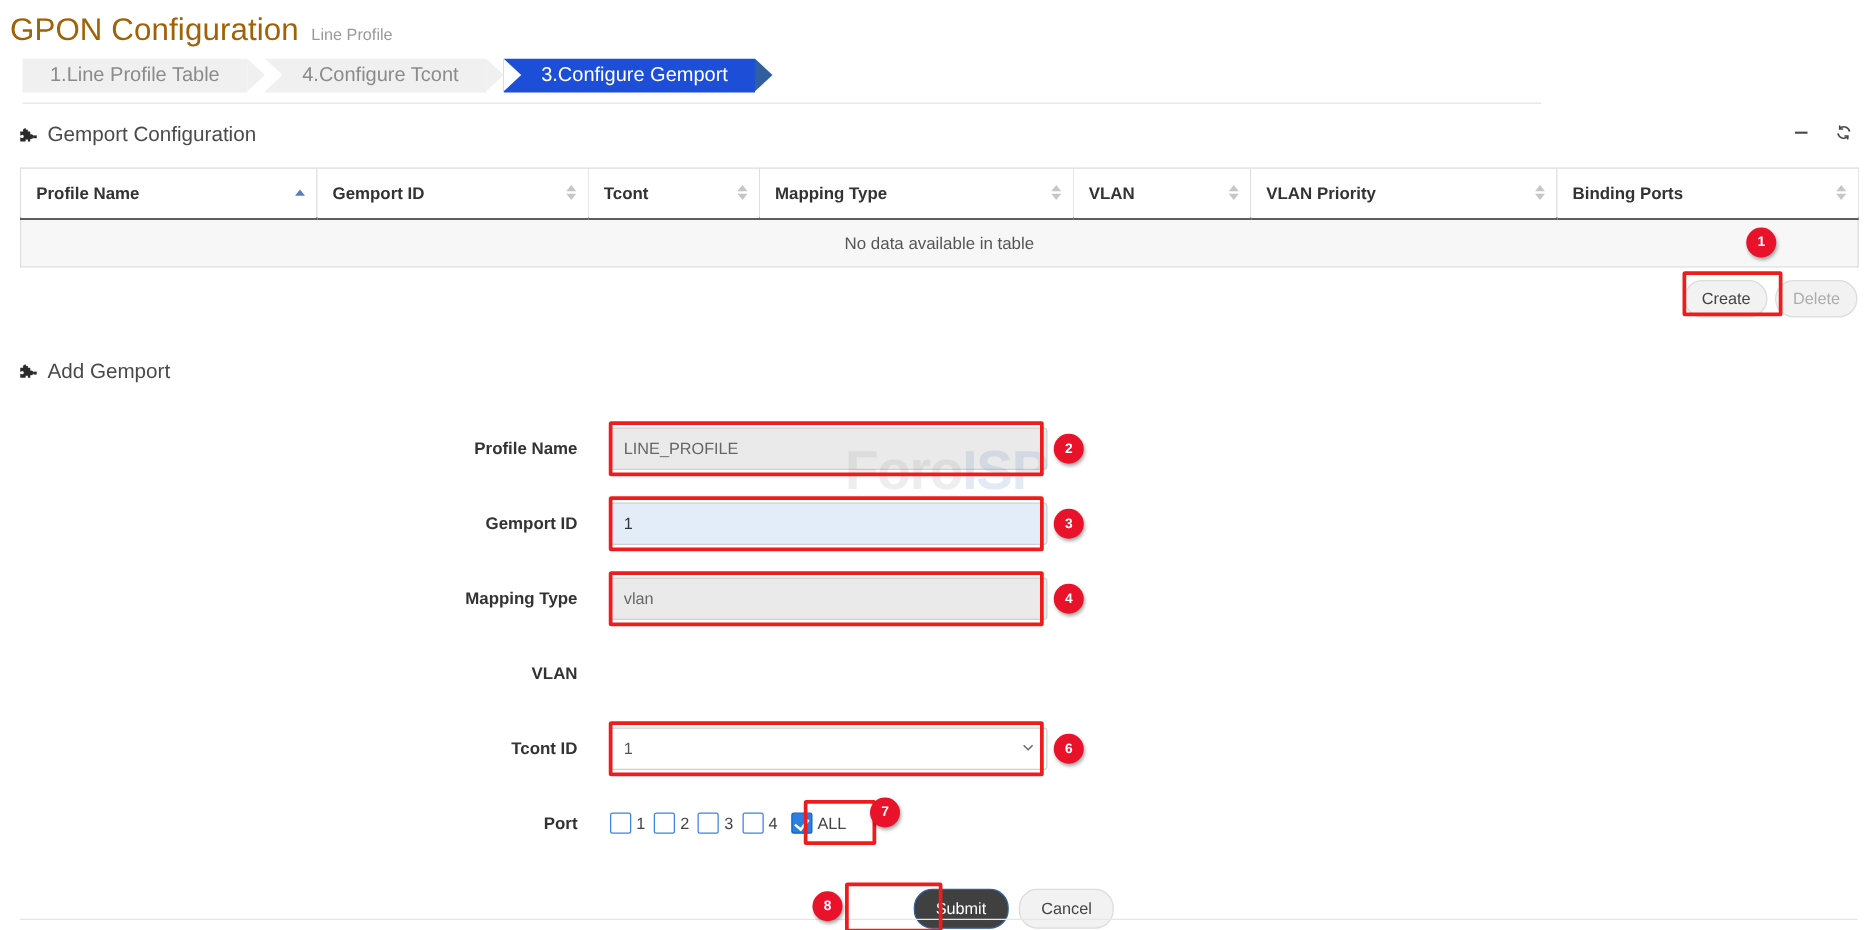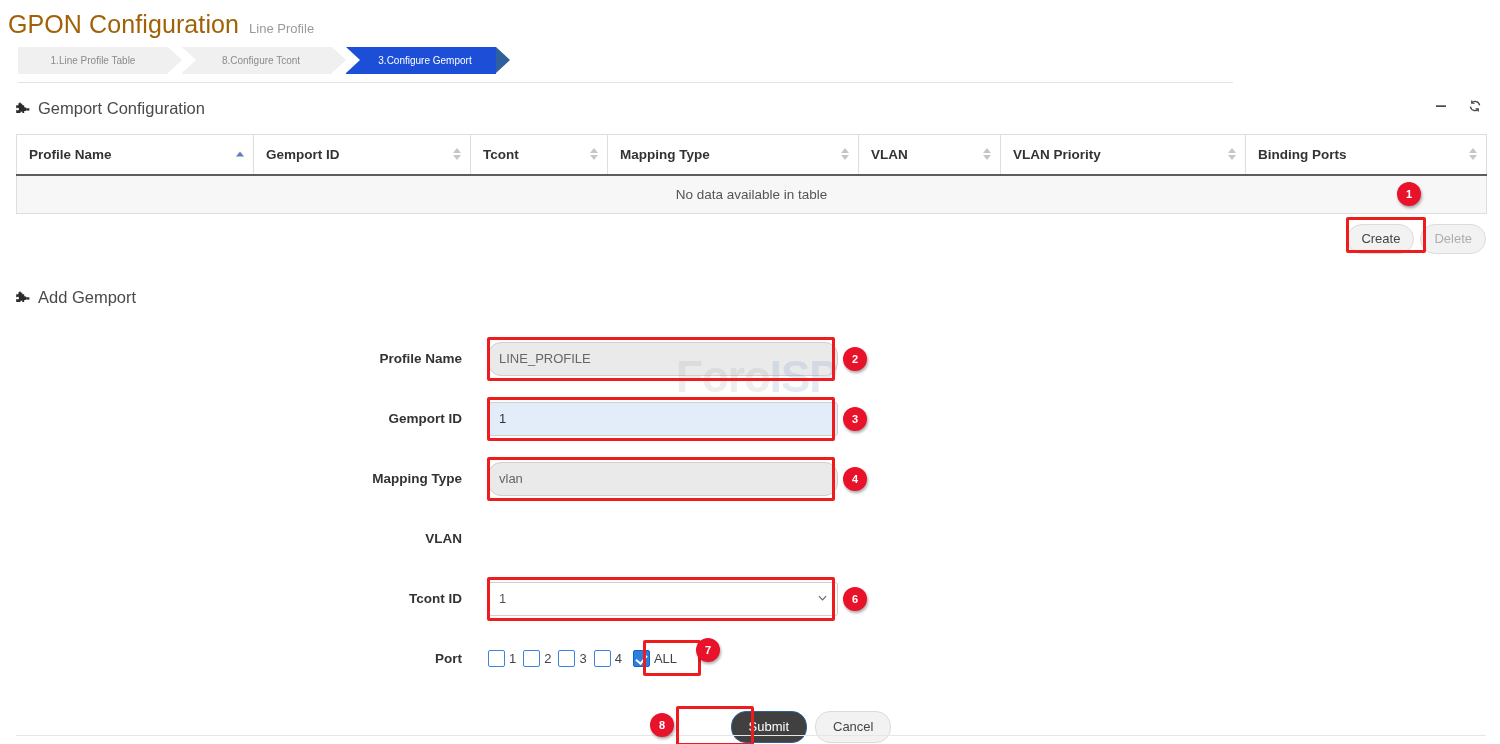--- a/index.html
+++ b/index.html
@@ -35,21 +35,21 @@
   .steps-wrap {
     margin: 8px 0 0 18px;
     width: 1215px;
     border-bottom: 1px solid #e4e4e4;
     padding-bottom: 8px;
     height: 36px;
   }
   .steps {
     display: flex;
     height: 27px;
-    font-size: 10px;
+    font-size: 16px;
   }
   .step {
     position: relative;
     height: 27px;
     line-height: 27px;
     background: #f0f0f0;
     color: #8b8b8b;
     padding: 0 22px 0 30px;
     margin-right: 14px;
     text-align: center;
@@ -230,21 +230,21 @@
     height: 34px;
     font-family: "Liberation Sans", sans-serif;
     font-size: 13px;
     color: #555555;
     padding: 0 10px;
     border: 1px solid #cfcfcf;
     border-radius: 3px;
     background: #ffffff;
     outline: none;
   }
-  input.fld.ro { background: #eaeaea; color: #666666; border-radius: 13px; }
+  input.fld.ro { background: #eaeaea; color: #666666; }
   input.fld.blue { background: #e3edfa; color: #333333; }
   select.fld {
     appearance: none;
     -webkit-appearance: none;
     background: #ffffff;
     padding-right: 26px;
   }
   .selchev {
     position: absolute;
     right: 11px; top: 13px;
@@ -313,21 +313,21 @@
   <div class="page-title">GPON Configuration</div>
   <div class="page-sub">Line Profile</div>
 </div>
 
 <div class="steps-wrap">
   <div class="steps">
     <div class="step">
       <span>1.Line Profile Table</span>
     </div>
     <div class="step">
-      <span>8.Configure Tcont</span>
+      <span>4.Configure Tcont</span>
     </div>
     <div class="step active">
       <span>3.Configure Gemport</span>
     </div>
   </div>
 </div>
 
 <div class="panel-head">
   <span>
     <svg class="puzzle-icon" viewBox="0 0 16 16" fill="#2b2b2b">

